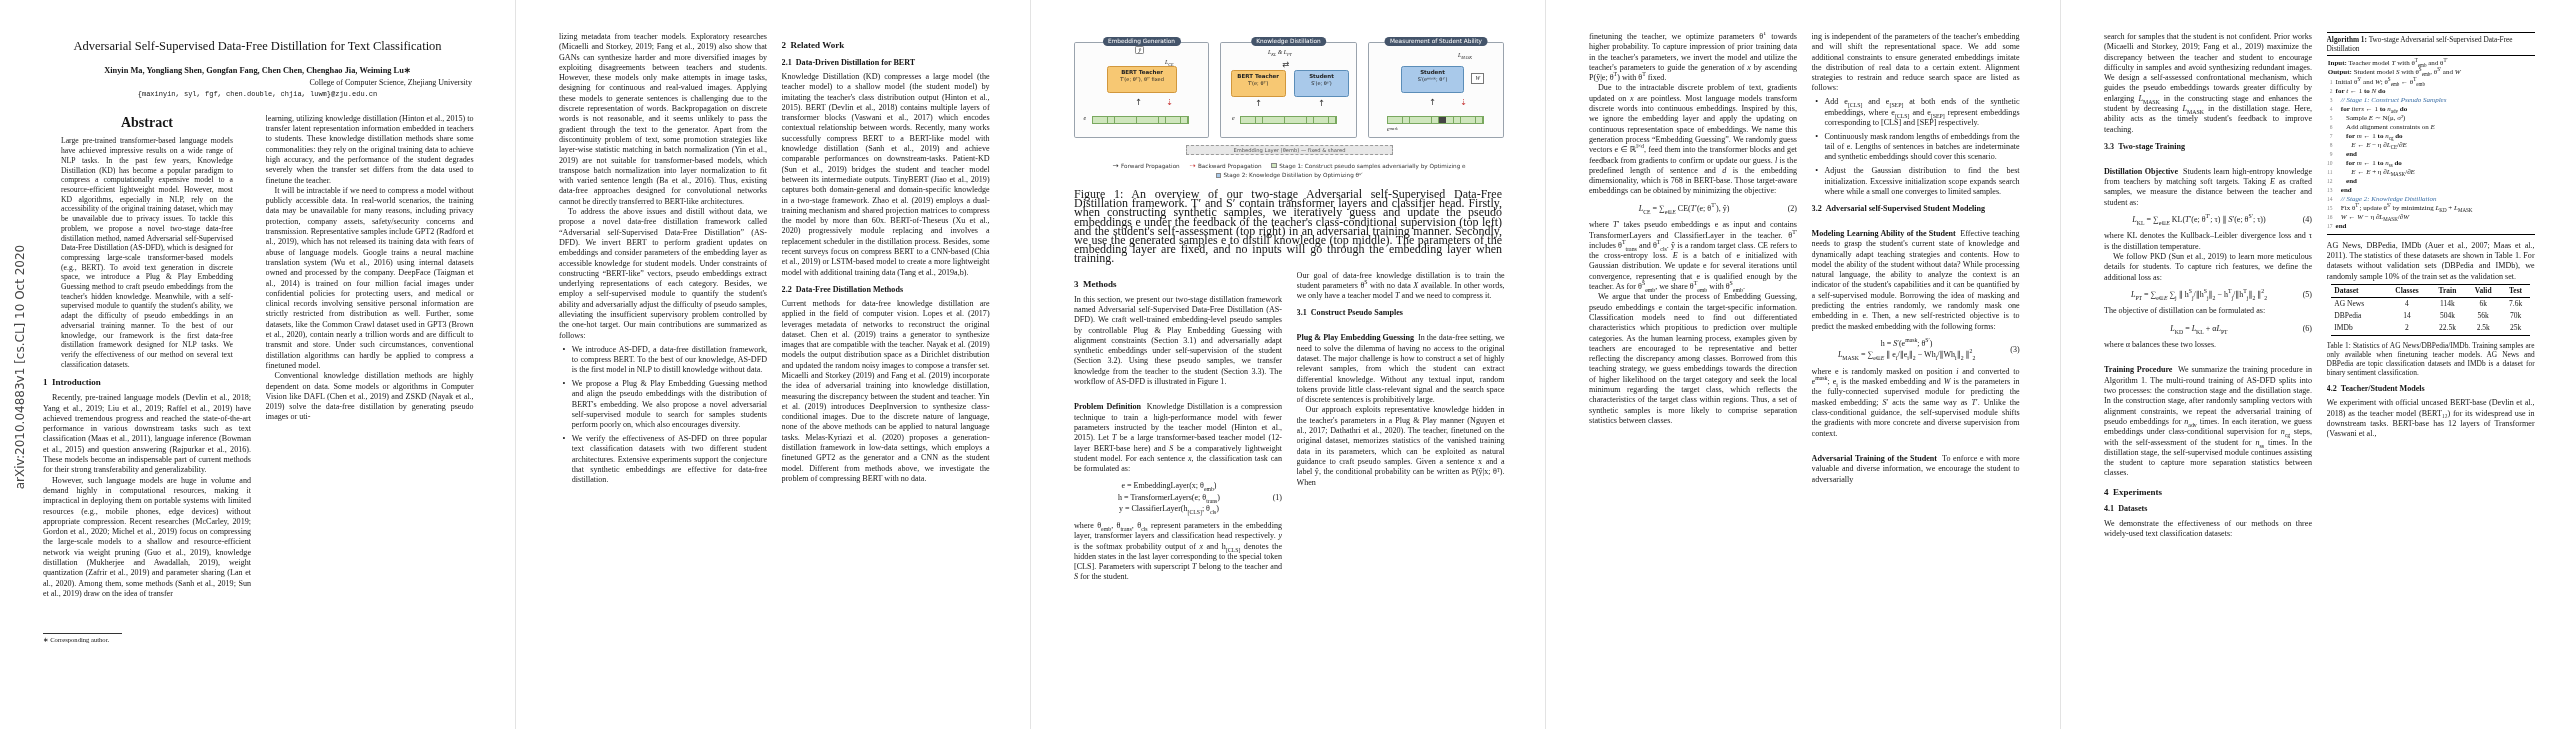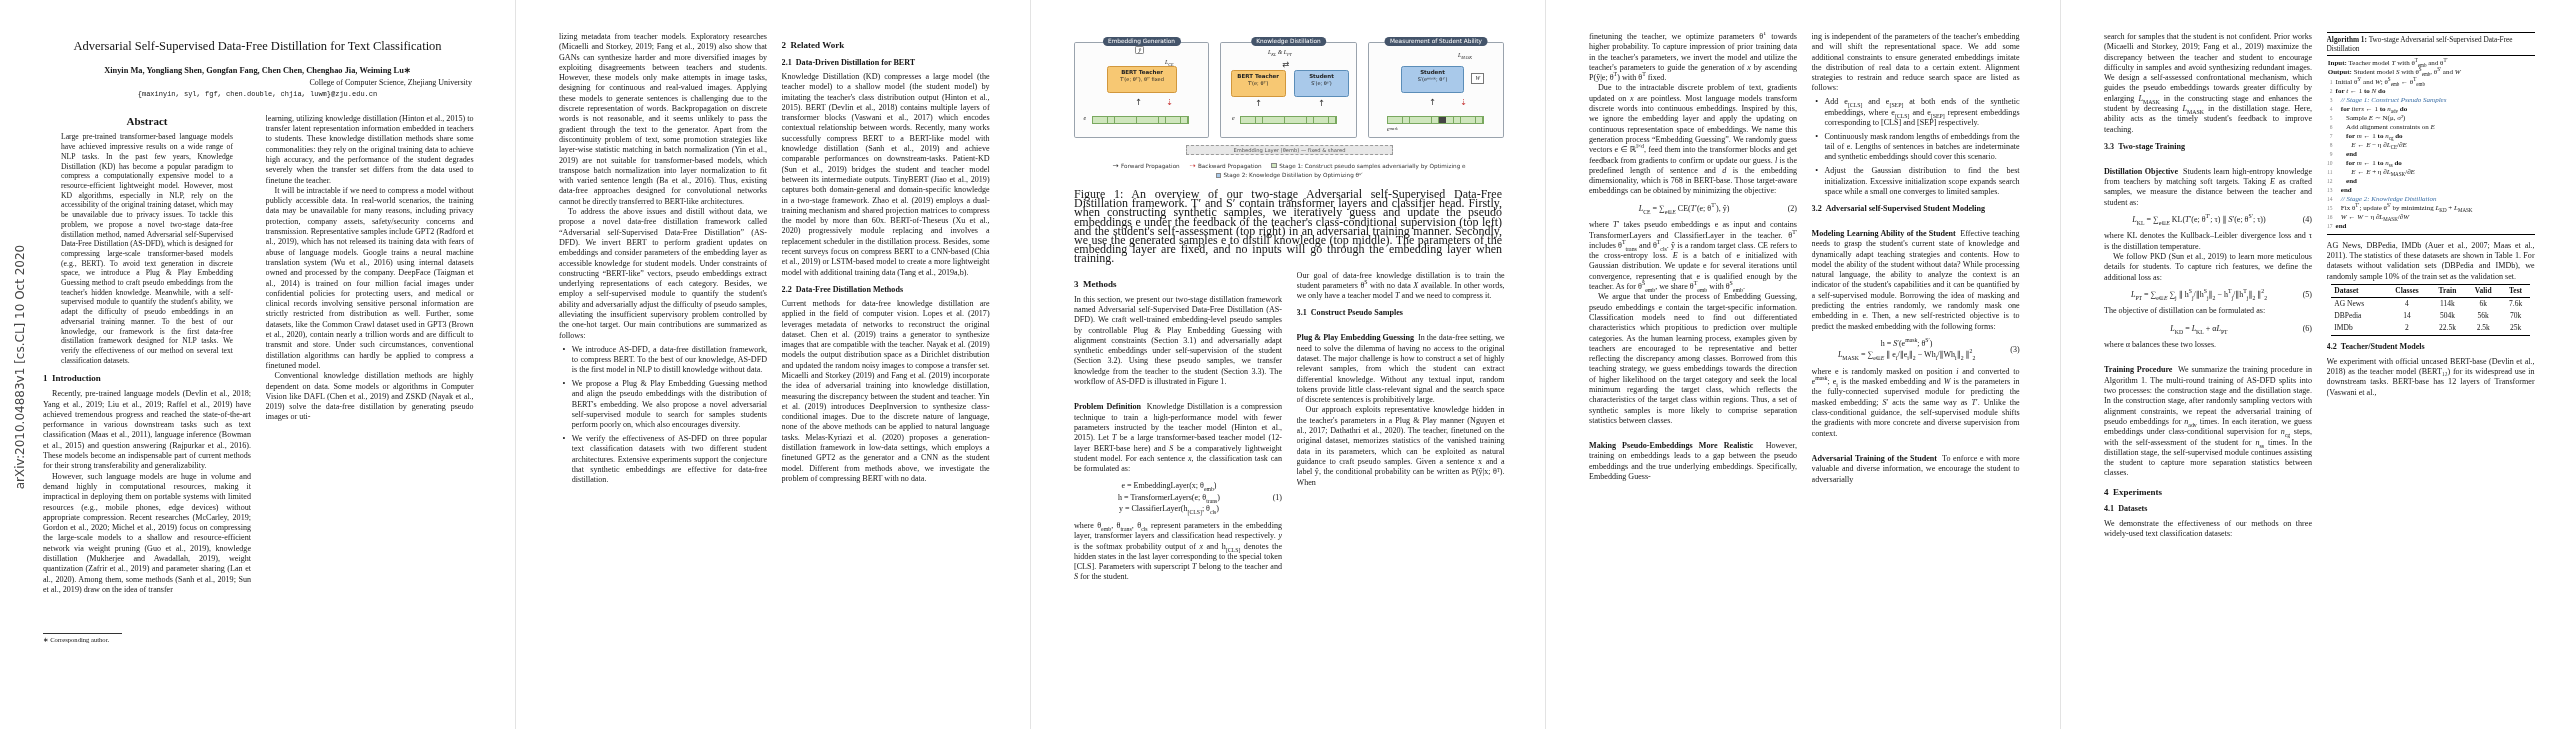--- a/index.html
+++ b/index.html
@@ -19,21 +19,21 @@
   .para.runin { text-indent: 0; margin-top: 15px; }
   .para.runin b { font-weight: bold; }
   sub, sup { font-size: 72%; line-height: 0; }
 
   .title { font-size: 12.5px; font-weight: normal; text-align: center; line-height: 16.4px; margin: 6px 18px 0; }
   .authors { text-align: center; font-weight: bold; font-size: 8.4px; margin-top: 11px; }
   .affil { text-align: right; font-size: 8px; margin-top: 3px; }
   .emails { text-align: center; font-family: "Liberation Mono", monospace; font-size: 7px; margin-top: 2.4px; }
   .headgap { height: 16px; }
 
-  .abs-h { text-align: center; font-size: 11px; font-weight: bold; margin: 1.2px 0 5.5px; font-family: Liberation Serif, serif; }
+  .abs-h { text-align: center; font-size: 14px; font-weight: bold; margin: 1.2px 0 5.5px; font-family: Liberation Serif, serif; }
   .abstract { margin: 0 18px; font-size: 7.7px; line-height: 9.7px; text-indent: 0; }
   .sec { font-size: 9px; font-weight: bold; margin: 8px 0 4.9px; line-height: 11px; }
   .subsec { font-size: 8.1px; font-weight: bold; margin: 6.7px 0 4.3px; line-height: 10px; }
 
   .footnote { position: absolute; bottom: 0; left: 0; width: 208px; font-size: 6.6px; background: #fff; }
   .footnote .rule { width: 79px; border-top: 0.6px solid #333; margin-bottom: 1.8px; }
 
   .eqg { display: flex; align-items: center; margin: 6px 0; }
   .eqlines { flex: 1; text-align: center; }
   .eqline { font-size: 8px; line-height: 11.5px; }
@@ -267,39 +267,38 @@
           <p class="para cont">finetuning the teacher, we optimize parameters θ<sup>T</sup> towards higher probability. To capture impression of prior training data in the teacher's parameters, we invert the model and utilize the teacher's parameters to guide the generation of <i>x</i> by ascending P(ŷ|e; θ<sup>T</sup>) with θ<sup>T</sup> fixed.</p>
           <p class="para">Due to the intractable discrete problem of text, gradients updated on <i>x</i> are pointless. Most language models transform discrete words into continuous embeddings. Inspired by this, we ignore the embedding layer and apply the updating on continuous representation space of embeddings. We name this generation process “Embedding Guessing”. We randomly guess vectors e ∈ ℝ<sup>l×d</sup>, feed them into the transformer blocks and get feedback from gradients to confirm or update our guess. <i>l</i> is the predefined length of sentence and <i>d</i> is the embedding dimensionality, which is 768 in BERT-base. Those target-aware embeddings can be obtained by minimizing the objective:</p>
           <div class="eqg">
             <div class="eqlines">
                 <div class="eqline"><i>L</i><sub>CE</sub> = ∑<sub>e∈<i>E</i></sub> CE(<i>T</i>′(e; θ<sup>T′</sup>), ŷ)</div>
               </div>
             <div class="eqno">(2)</div>
           </div>
           <p class="para cont">where <i>T</i>′ takes pseudo embeddings e as input and contains TransformerLayers and ClassifierLayer in the teacher. θ<sup>T′</sup> includes θ<sup>T</sup><sub>trans</sub> and θ<sup>T</sup><sub>cls</sub>. ŷ is a random target class. CE refers to the cross-entropy loss. <i>E</i> is a batch of e initialized with Gaussian distribution. We update e for several iterations until convergence, representing that e is qualified enough by the teacher. As for θ<sup>S</sup><sub>emb</sub>, we share θ<sup>T</sup><sub>emb</sub> with θ<sup>S</sup><sub>emb</sub>.</p>
           <p class="para">We argue that under the process of Embedding Guessing, pseudo embeddings e contain the target-specific information. Classification models need to find out differentiated characteristics which propitious to prediction over multiple categories. As the human learning process, examples given by teachers are encouraged to be representative and better reflecting the discrepancy among classes. Borrowed from this teaching strategy, we guess embeddings towards the direction of higher likelihood on the target category and seek the local minimum regarding the target class, which reflects the characteristics of the target class within regions. Thus, a set of synthetic samples is more likely to comprise separation statistics between classes.</p>
-          <p class="para runin"><b>Making Pseudo-Embeddings More Realistic</b>&nbsp;&nbsp;However, training on embeddings leads to a gap between the pseudo embeddings and the true underlying embeddings. Specifically, Embedding Guess-</p>
         </div>
         <div class="col fullcol">
           <p class="para cont">ing is independent of the parameters of the teacher's embedding and will shift the representational space. We add some additional constraints to ensure generated embeddings imitate the distribution of real data to a certain extent. Alignment strategies to restrain and reduce search space are listed as follows:</p>
           <div class="bullets">
 
               <div class="bullet">
                 <span class="dot">•</span>
                 <span class="btxt">Add e<sub>[CLS]</sub> and e<sub>[SEP]</sub> at both ends of the synthetic embeddings, where e<sub>[CLS]</sub> and e<sub>[SEP]</sub> represent embeddings corresponding to [CLS] and [SEP] respectively.</span>
               </div>
 
               <div class="bullet">
                 <span class="dot">•</span>
                 <span class="btxt">Continuously mask random lengths of embeddings from the tail of e. Lengths of sentences in batches are indeterminate and synthetic embeddings should cover this scenario.</span>
               </div>
 
               <div class="bullet">
                 <span class="dot">•</span>
-                <span class="btxt">Adjust the Gaussian distribution to find the best initialization. Excessive initialization scope expands search space while a small one converges to limited samples.</span>
+                <span class="btxt">Adjust the Gaussian distribution to find the best initialization. Excessive initialization scope expands search where while a small one converges to limited samples.</span>
               </div>
             </div>
           <h3 class="subsec">3.2&nbsp;&nbsp;Adversarial self-Supervised Student Modeling</h3>
           <p class="para runin"><b>Modeling Learning Ability of the Student</b>&nbsp;&nbsp;Effective teaching needs to grasp the student's current state of knowledge and dynamically adapt teaching strategies and contents. How to model the ability of the student without data? While processing natural language, the ability to analyze the context is an indicator of the student's capabilities and it can be quantified by a self-supervised module. Borrowing the idea of masking and predicting the entries randomly, we randomly mask one embedding in e. Then, a new self-restricted objective is to predict the masked embedding with the following forms:</p>
           <div class="eqg">
             <div class="eqlines">
               <div class="eqline">h = <i>S</i>′(e<sup>mask</sup>; θ<sup>S′</sup>)</div>
               <div class="eqline"><i>L</i><sub>MASK</sub> = ∑<sub>e∈<i>E</i></sub> ∥ e<sub>i</sub>/∥e<sub>i</sub>∥<sub>2</sub> − Wh<sub>i</sub>/∥Wh<sub>i</sub>∥<sub>2</sub> ∥<sup>2</sup><sub>2</sub></div>
             </div>
             <div class="eqno">(3)</div>
@@ -469,20 +468,21 @@
 
                 <tr>
                   <td>IMDb</td>
                   <td>2</td>
                   <td>22.5k</td>
                   <td>2.5k</td>
                   <td>25k</td>
                 </tr>
               </tbody>
           </table>
+          <p class="tabcap">Table 1: Statistics of AG News/DBPedia/IMDb. Training samples are only available when finetuning teacher models. AG News and DBPedia are topic classification datasets and IMDb is a dataset for binary sentiment classification.</p>
           <h3 class="subsec">4.2&nbsp;&nbsp;Teacher/Student Models</h3>
           <p class="para cont">We experiment with official uncased BERT-base (Devlin et al., 2018) as the teacher model (BERT₁₂) for its widespread use in downstream tasks. BERT-base has 12 layers of Transformer (Vaswani et al.,</p>
         </div>
       </div>
     </div>
   </div>
 
 </div>
 
 

